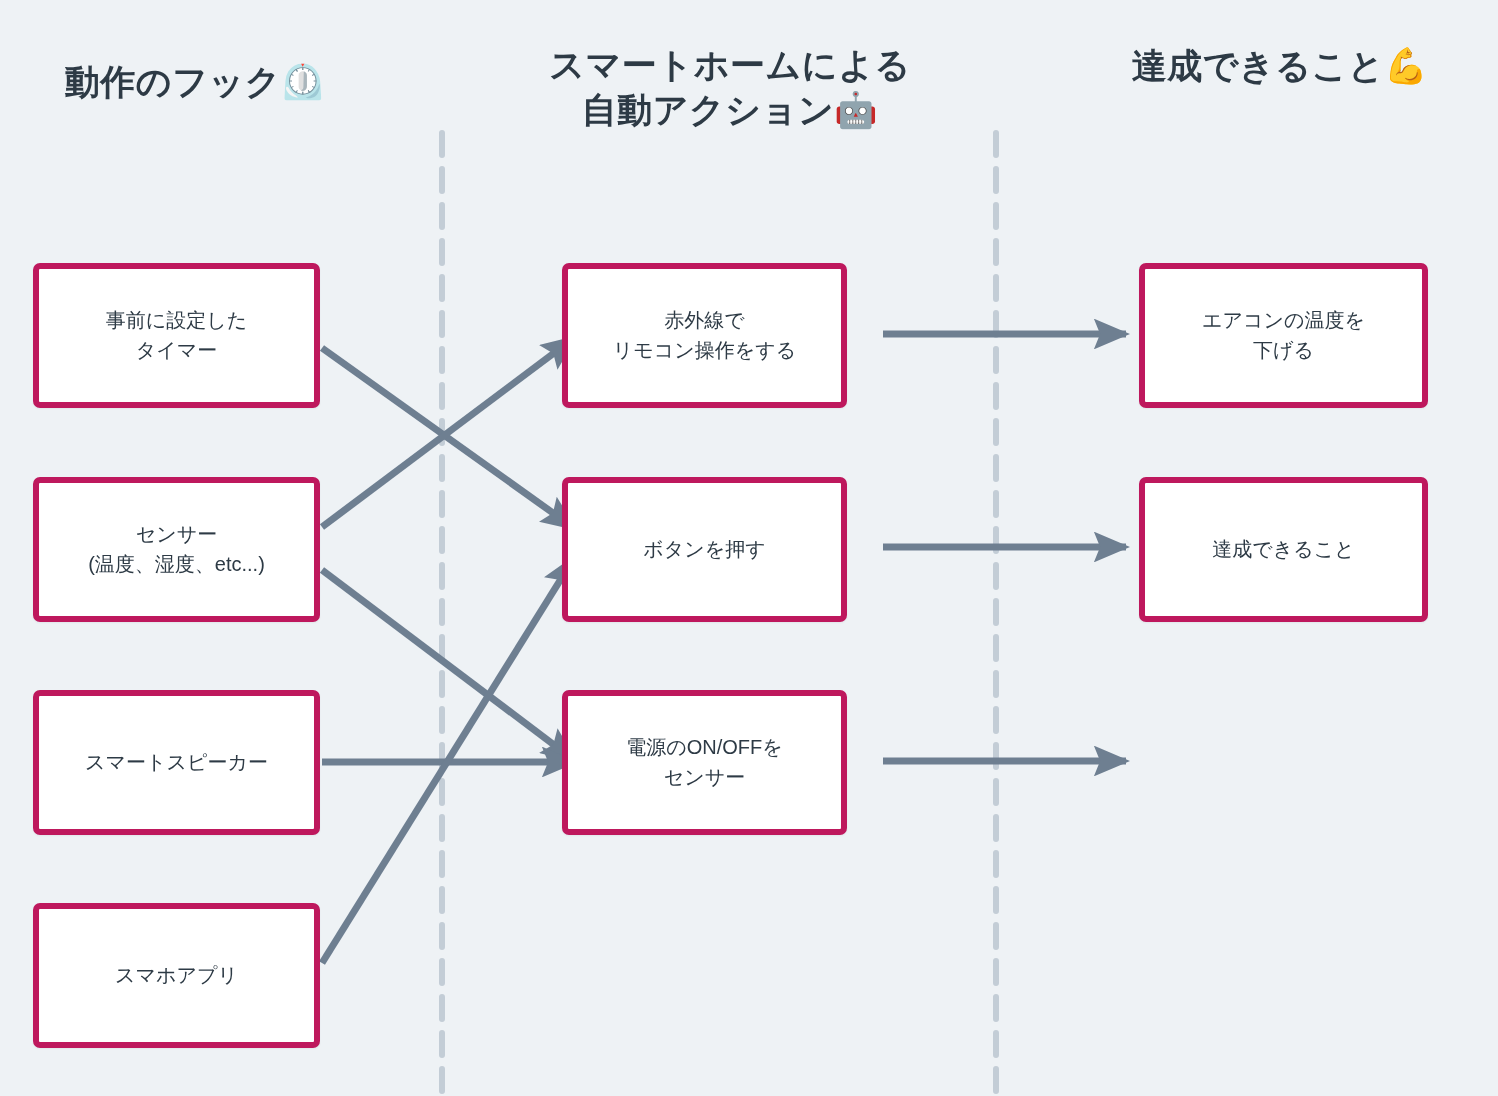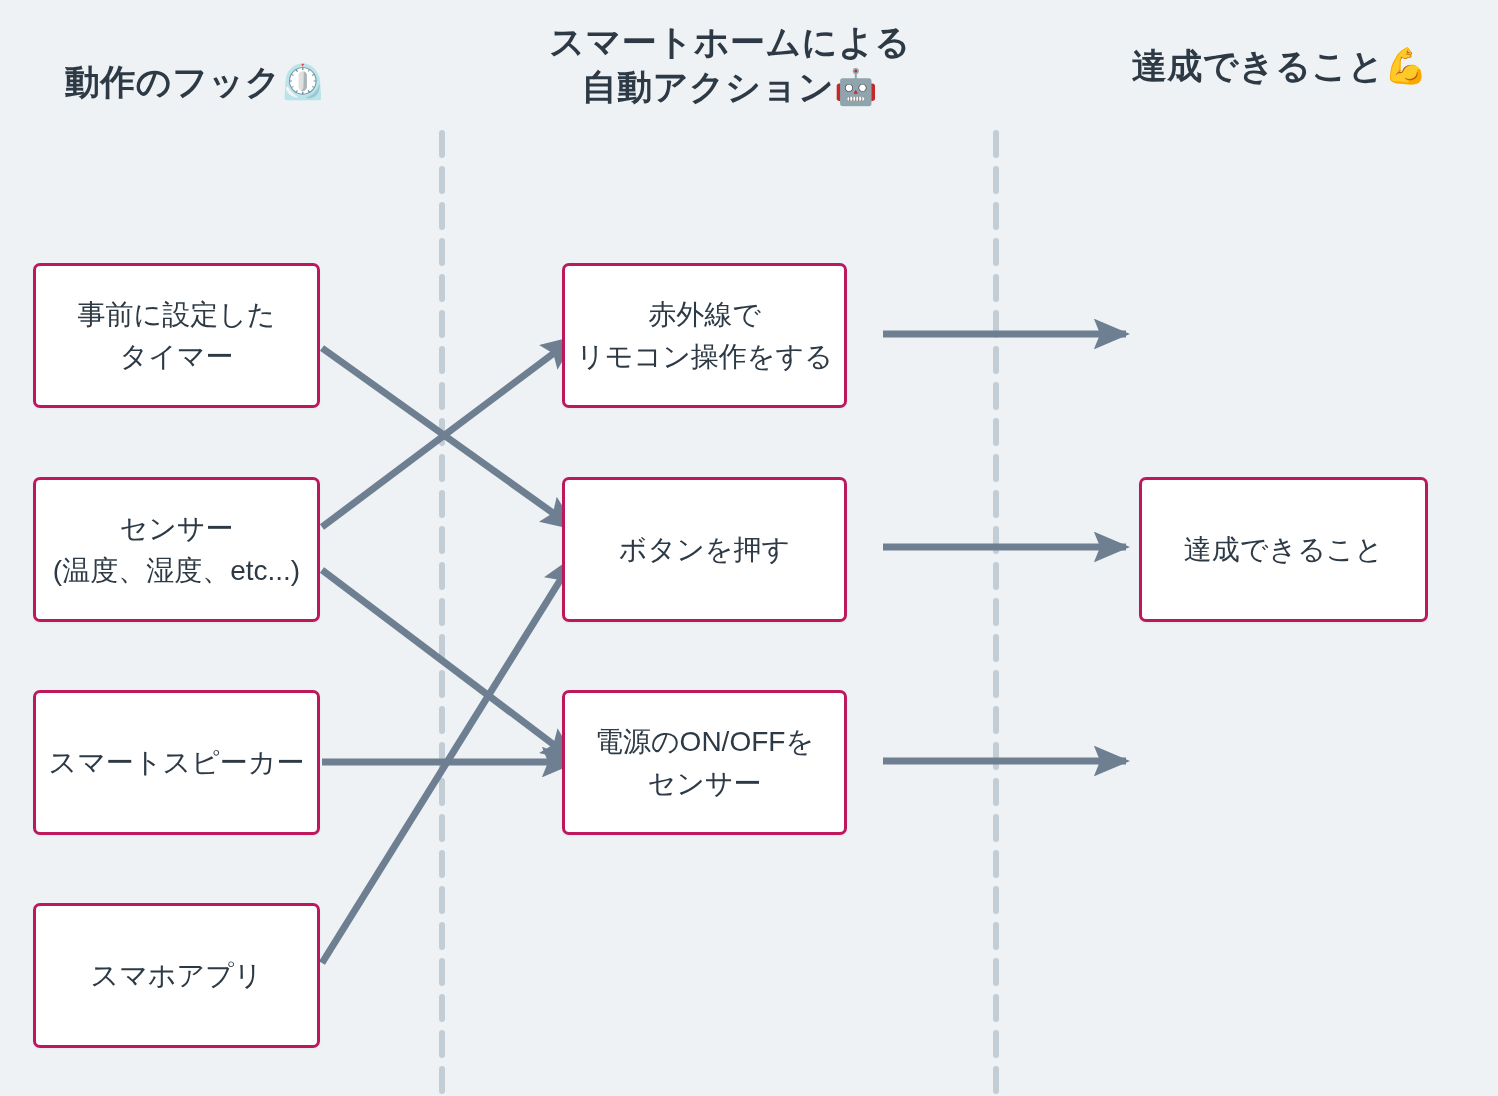--- a/index.html
+++ b/index.html
@@ -23,35 +23,35 @@
     position: absolute;
     color: #2d3a45;
     font-weight: bold;
     font-size: 35px;
     line-height: 1.28;
     text-align: center;
     white-space: pre-line;
     letter-spacing: 0.5px;
   }
   #heading-hooks   { left: 0px;   top: 60px; width: 390px; }
-  #heading-actions { left: 480px; top: 20px; width: 500px; }
+  #heading-actions { left: 480px; top: 43px; width: 500px; }
   #heading-results { left: 1070px;top: 44px; width: 420px; }
 
   .node {
     position: absolute;
     background: #ffffff;
-    border: 3px solid #be185d;
+    border: 6px solid #be185d;
     border-radius: 7px;
     box-shadow: 0 1px 2px rgba(40,50,60,0.06);
     display: flex;
     align-items: center;
     justify-content: center;
     text-align: center;
     color: #2d3a45;
-    font-size: 28px;
+    font-size: 20px;
     line-height: 1.48;
     white-space: pre-line;
     box-sizing: border-box;
     padding: 6px 10px;
   }
   .col-left   { left: 33px;   width: 287px; height: 145px; }
   .col-mid    { left: 562px;  width: 285px; height: 145px; }
   .col-right  { left: 1139px; width: 289px; height: 145px; }
 
   .row1 { top: 263px; }
@@ -106,15 +106,17 @@
 (温度、湿度、etc...)</div>
   <div class="node col-left row3">スマートスピーカー</div>
   <div class="node col-left row4">スマホアプリ</div>
 
   <div class="node col-mid row1">赤外線で
 リモコン操作をする</div>
   <div class="node col-mid row2">ボタンを押す</div>
   <div class="node col-mid row3">電源のON/OFFを
 センサー</div>
 
+  <div class="node col-right row1">エアコンの温度を
+下げる</div>
   <div class="node col-right row2">達成できること</div>
 
 </div>
 
 </body></html>

